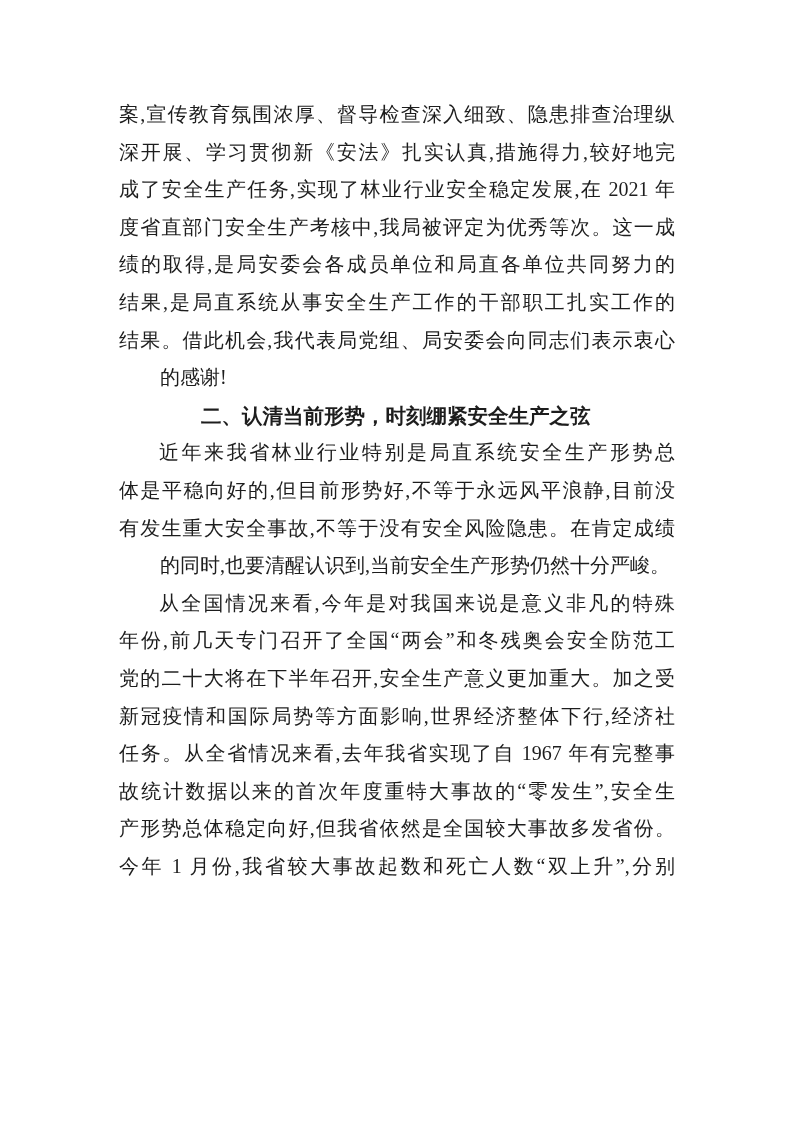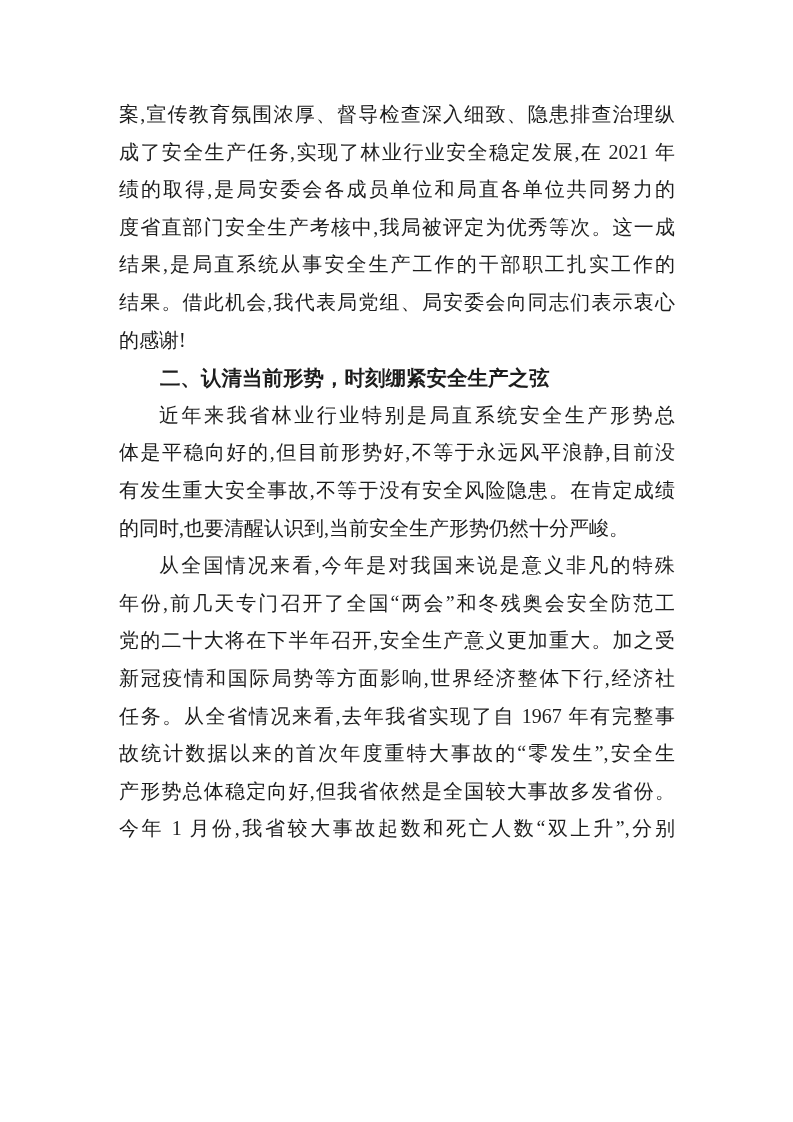--- a/index.html
+++ b/index.html
@@ -39,42 +39,44 @@
     font-family: "Liberation Serif", "DejaVu Serif", serif;
     font-size: 20px;
     text-align: justify;
     text-align-last: justify;
     white-space: normal;
     overflow: hidden;
   }
   .line.no-just {
     text-align: left;
     text-align-last: left;
+    margin-left: 41px;
   }
   .line.indent {
     text-indent: 2em;
   }
   .line.heading {
     font-family: "Liberation Sans", "DejaVu Sans", sans-serif;
     font-weight: bold;
     font-size: 20.5px;
     text-align: right;
     text-align-last: left;
   }
 </style>
 </head>
 <body>
 
 <div class="page">
   <div class="text-block" id="text-block" style="color: rgb(29, 29, 29);">
       <div class="para">
         <div class="line">案,宣传教育氛围浓厚、督导检查深入细致、隐患排查治理纵</div>
+        <div class="line">深开展、学习贯彻新《安法》扎实认真,措施得力,较好地完</div>
         <div class="line">成了安全生产任务,实现了林业行业安全稳定发展,在 2021 年</div>
+        <div class="line">度省直部门安全生产考核中,我局被评定为优秀等次。这一成</div>
         <div class="line">绩的取得,是局安委会各成员单位和局直各单位共同努力的</div>
-        <div class="line">度省直部门安全生产考核中,我局被评定为优秀等次。这一成</div>
         <div class="line">结果,是局直系统从事安全生产工作的干部职工扎实工作的</div>
         <div class="line">结果。借此机会,我代表局党组、局安委会向同志们表示衷心</div>
         <div class="line no-just">的感谢!</div>
       </div>
       <div class="para">
         <div class="line heading indent no-just">二、认清当前形势，时刻绷紧安全生产之弦</div>
       </div>
       <div class="para">
         <div class="line indent">近年来我省林业行业特别是局直系统安全生产形势总</div>
         <div class="line">体是平稳向好的,但目前形势好,不等于永远风平浪静,目前没</div>

